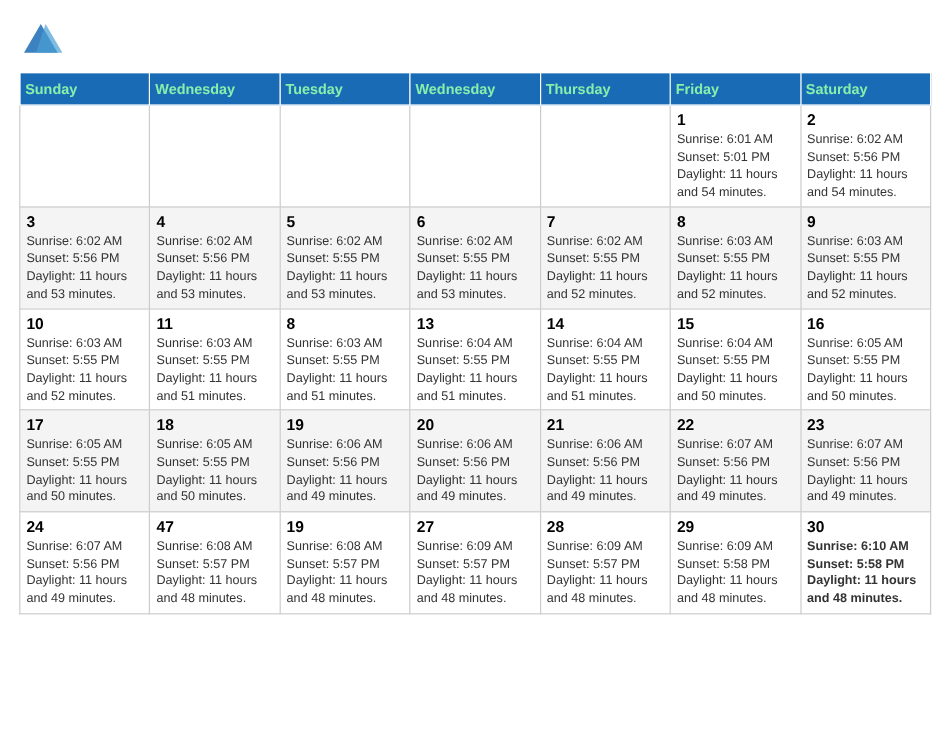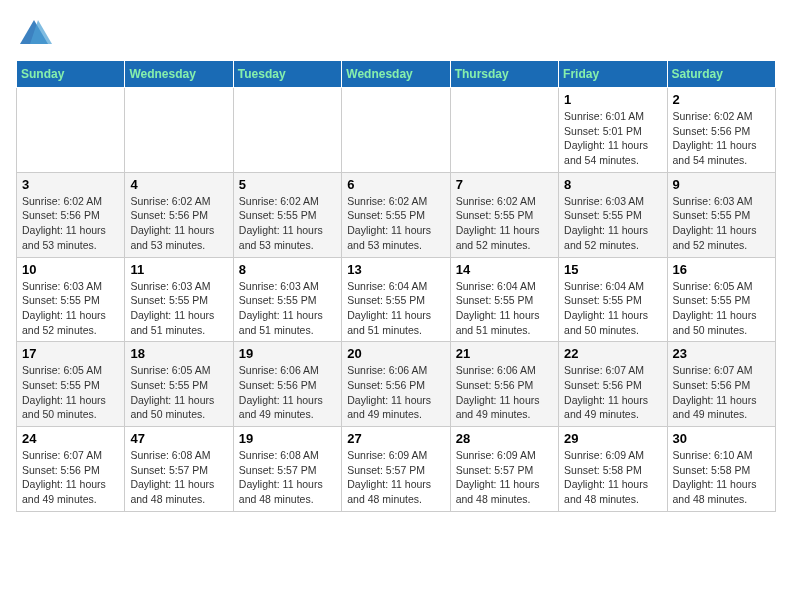--- a/index.html
+++ b/index.html
@@ -329,20 +329,20 @@
         </td>
         <td>
           <div class="day-number">29</div>
           <div class="day-info" style="white-space: pre-line;">Sunrise: 6:09 AM
 Sunset: 5:58 PM
 Daylight: 11 hours
 and 48 minutes.</div>
         </td>
         <td>
           <div class="day-number">30</div>
-          <div class="day-info" style="white-space: pre-line;">Sunrise: 6:10 AM
+          <div class="day-info" style="white-space: pre-line; font-weight: bold;">Sunrise: 6:10 AM
 Sunset: 5:58 PM
 Daylight: 11 hours
 and 48 minutes.</div>
         </td>
       </tr>
     </tbody>
 </table>
 
 </body></html>

